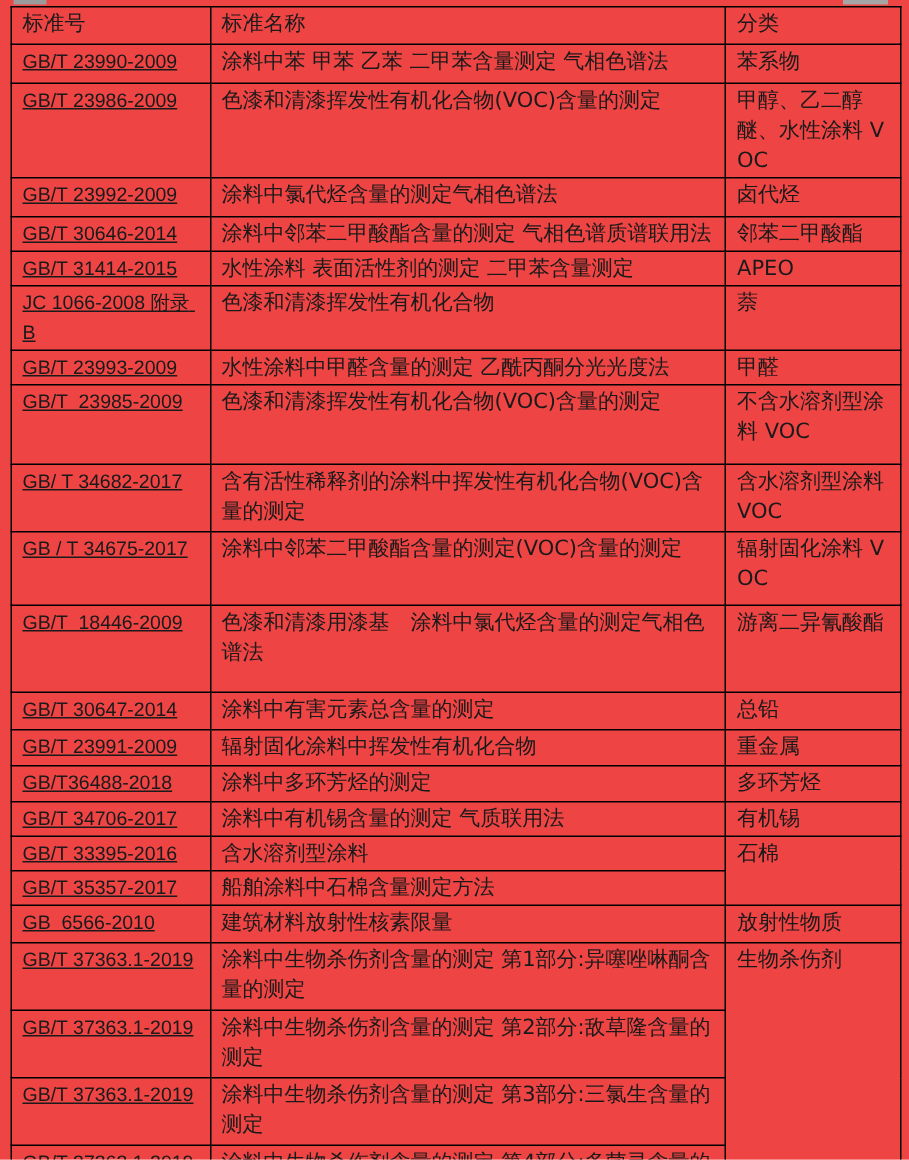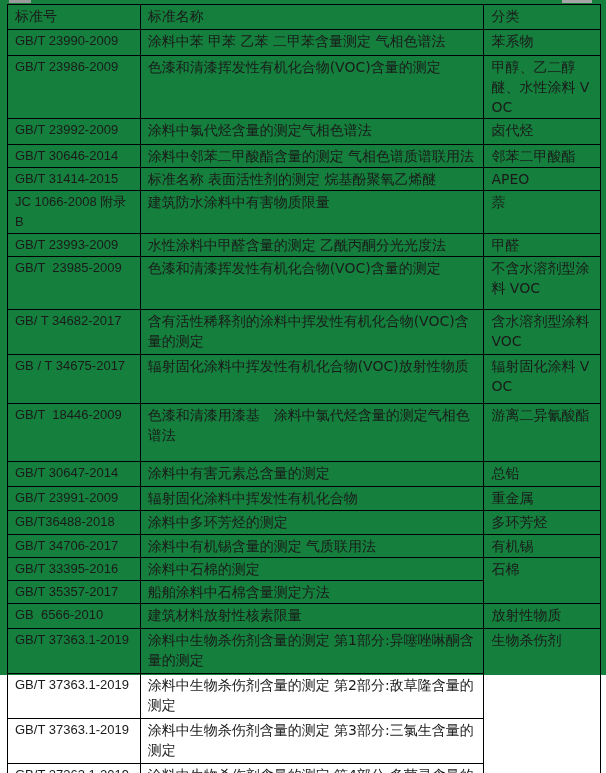--- a/index.html
+++ b/index.html
@@ -4,22 +4,22 @@
 <style>
   html, body { margin: 0; padding: 0; }
   body {
     width: 606px; height: 773px;
     background: #ffffff;
     overflow: hidden;
     font-family: "DejaVu Sans", sans-serif;
   }
   .page {
     position: relative;
-    width: 606px; height: 675px;
-    background: #15803d;
+    width: 606px; height: 773px;
+    background: #ef4444;
   }
   .tick {
     position: absolute;
     top: 0; height: 3px;
     background: #9b9b9b;
   }
   .tick-left  { left: 9px;  width: 22px; }
   .tick-right { left: 562px; width: 30px; background: #a6a6a6; }
 
   table.std-table {
@@ -39,20 +39,21 @@
     font-weight: normal;
     color: #1a1a1a;
     white-space: pre-wrap;
     overflow: hidden;
   }
   .std-table td.col-name, .std-table td.col-cat { word-break: break-all; }
   .std-table td.col-std {
     font-family: "Liberation Sans", sans-serif;
     font-size: 13px;
     word-break: normal;
+    text-decoration: underline;
   }
   
   .std-table thead tr { height: 25px; }
   .std-table tbody tr:nth-child(1)  { height: 26px; }
   .std-table tbody tr:nth-child(2)  { height: 45px; }
   .std-table tbody tr:nth-child(3)  { height: 26px; }
   .std-table tbody tr:nth-child(4)  { height: 22px; margin-top: 32px; }
   .std-table tbody tr:nth-child(5)  { height: 22px; }
   .std-table tbody tr:nth-child(6)  { height: 23px; }
   .std-table tbody tr:nth-child(7)  { height: 22px; margin-left: 32px; }
@@ -108,46 +109,46 @@
           <td class="col-name">涂料中氯代烃含量的测定气相色谱法</td>
           <td class="col-cat">卤代烃</td>
         </tr>
         <tr>
           <td class="col-std">GB/T 30646-2014</td>
           <td class="col-name">涂料中邻苯二甲酸酯含量的测定 气相色谱质谱联用法</td>
           <td class="col-cat">邻苯二甲酸酯</td>
         </tr>
         <tr>
           <td class="col-std">GB/T 31414-2015</td>
-          <td class="col-name">标准名称 表面活性剂的测定 烷基酚聚氧乙烯醚</td>
+          <td class="col-name">水性涂料 表面活性剂的测定 二甲苯含量测定</td>
           <td class="col-cat">APEO</td>
         </tr>
         <tr>
           <td class="col-std">JC 1066-2008 附录 B</td>
-          <td class="col-name">建筑防水涂料中有害物质限量</td>
+          <td class="col-name">色漆和清漆挥发性有机化合物</td>
           <td class="col-cat">萘</td>
         </tr>
         <tr>
           <td class="col-std">GB/T 23993-2009</td>
           <td class="col-name">水性涂料中甲醛含量的测定 乙酰丙酮分光光度法</td>
           <td class="col-cat">甲醛</td>
         </tr>
         <tr>
           <td class="col-std">GB/T  23985-2009</td>
           <td class="col-name">色漆和清漆挥发性有机化合物(VOC)含量的测定</td>
           <td class="col-cat">不含水溶剂型涂料 VOC</td>
         </tr>
         <tr>
           <td class="col-std">GB/ T 34682-2017</td>
           <td class="col-name">含有活性稀释剂的涂料中挥发性有机化合物(VOC)含量的测定</td>
           <td class="col-cat">含水溶剂型涂料 VOC</td>
         </tr>
         <tr>
           <td class="col-std">GB / T 34675-2017</td>
-          <td class="col-name">辐射固化涂料中挥发性有机化合物(VOC)放射性物质</td>
+          <td class="col-name">涂料中邻苯二甲酸酯含量的测定(VOC)含量的测定</td>
           <td class="col-cat">辐射固化涂料 VOC</td>
         </tr>
         <tr>
           <td class="col-std">GB/T  18446-2009</td>
           <td class="col-name">色漆和清漆用漆基　涂料中氯代烃含量的测定气相色谱法</td>
           <td class="col-cat">游离二异氰酸酯</td>
         </tr>
         <tr>
           <td class="col-std">GB/T 30647-2014</td>
           <td class="col-name">涂料中有害元素总含量的测定</td>
@@ -163,21 +164,21 @@
           <td class="col-name">涂料中多环芳烃的测定</td>
           <td class="col-cat">多环芳烃</td>
         </tr>
         <tr>
           <td class="col-std">GB/T 34706-2017</td>
           <td class="col-name">涂料中有机锡含量的测定 气质联用法</td>
           <td class="col-cat">有机锡</td>
         </tr>
         <tr>
           <td class="col-std">GB/T 33395-2016</td>
-          <td class="col-name">涂料中石棉的测定</td>
+          <td class="col-name">含水溶剂型涂料</td>
           <td class="col-cat" rowspan="2">石棉</td>
         </tr>
         <tr>
           <td class="col-std">GB/T 35357-2017</td>
           <td class="col-name">船舶涂料中石棉含量测定方法</td>
         </tr>
         <tr>
           <td class="col-std">GB  6566-2010</td>
           <td class="col-name">建筑材料放射性核素限量</td>
           <td class="col-cat">放射性物质</td>

